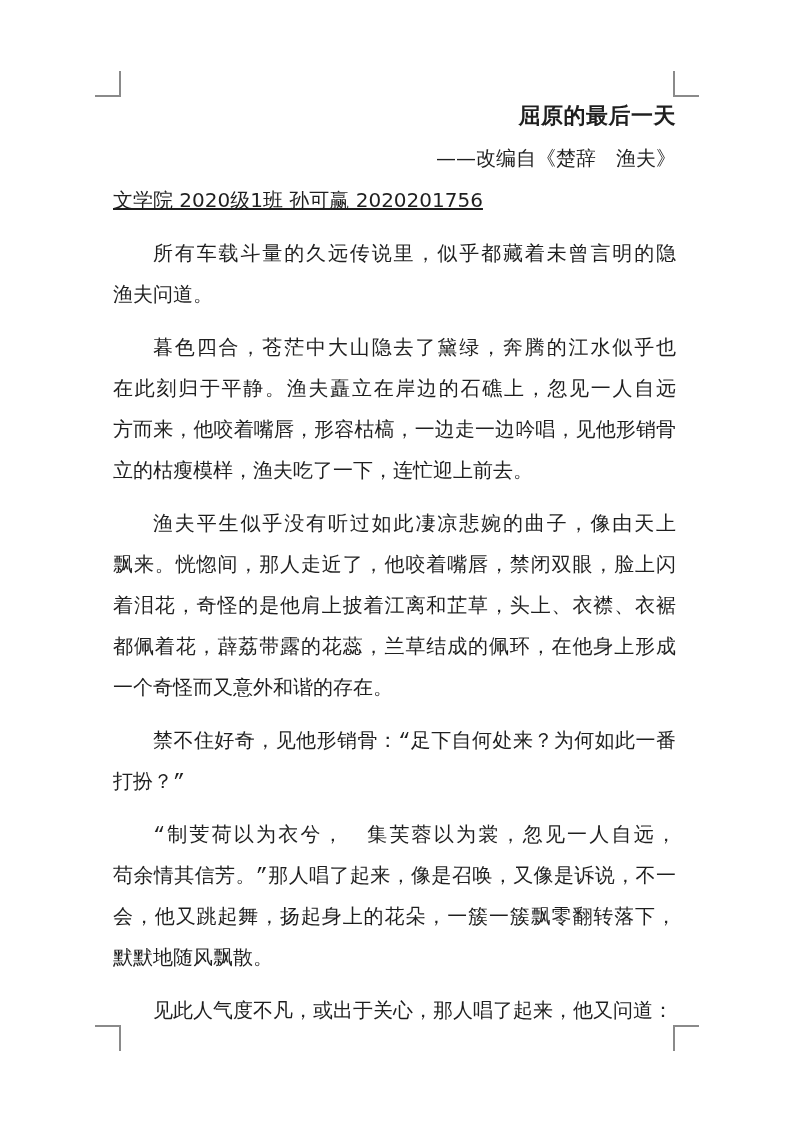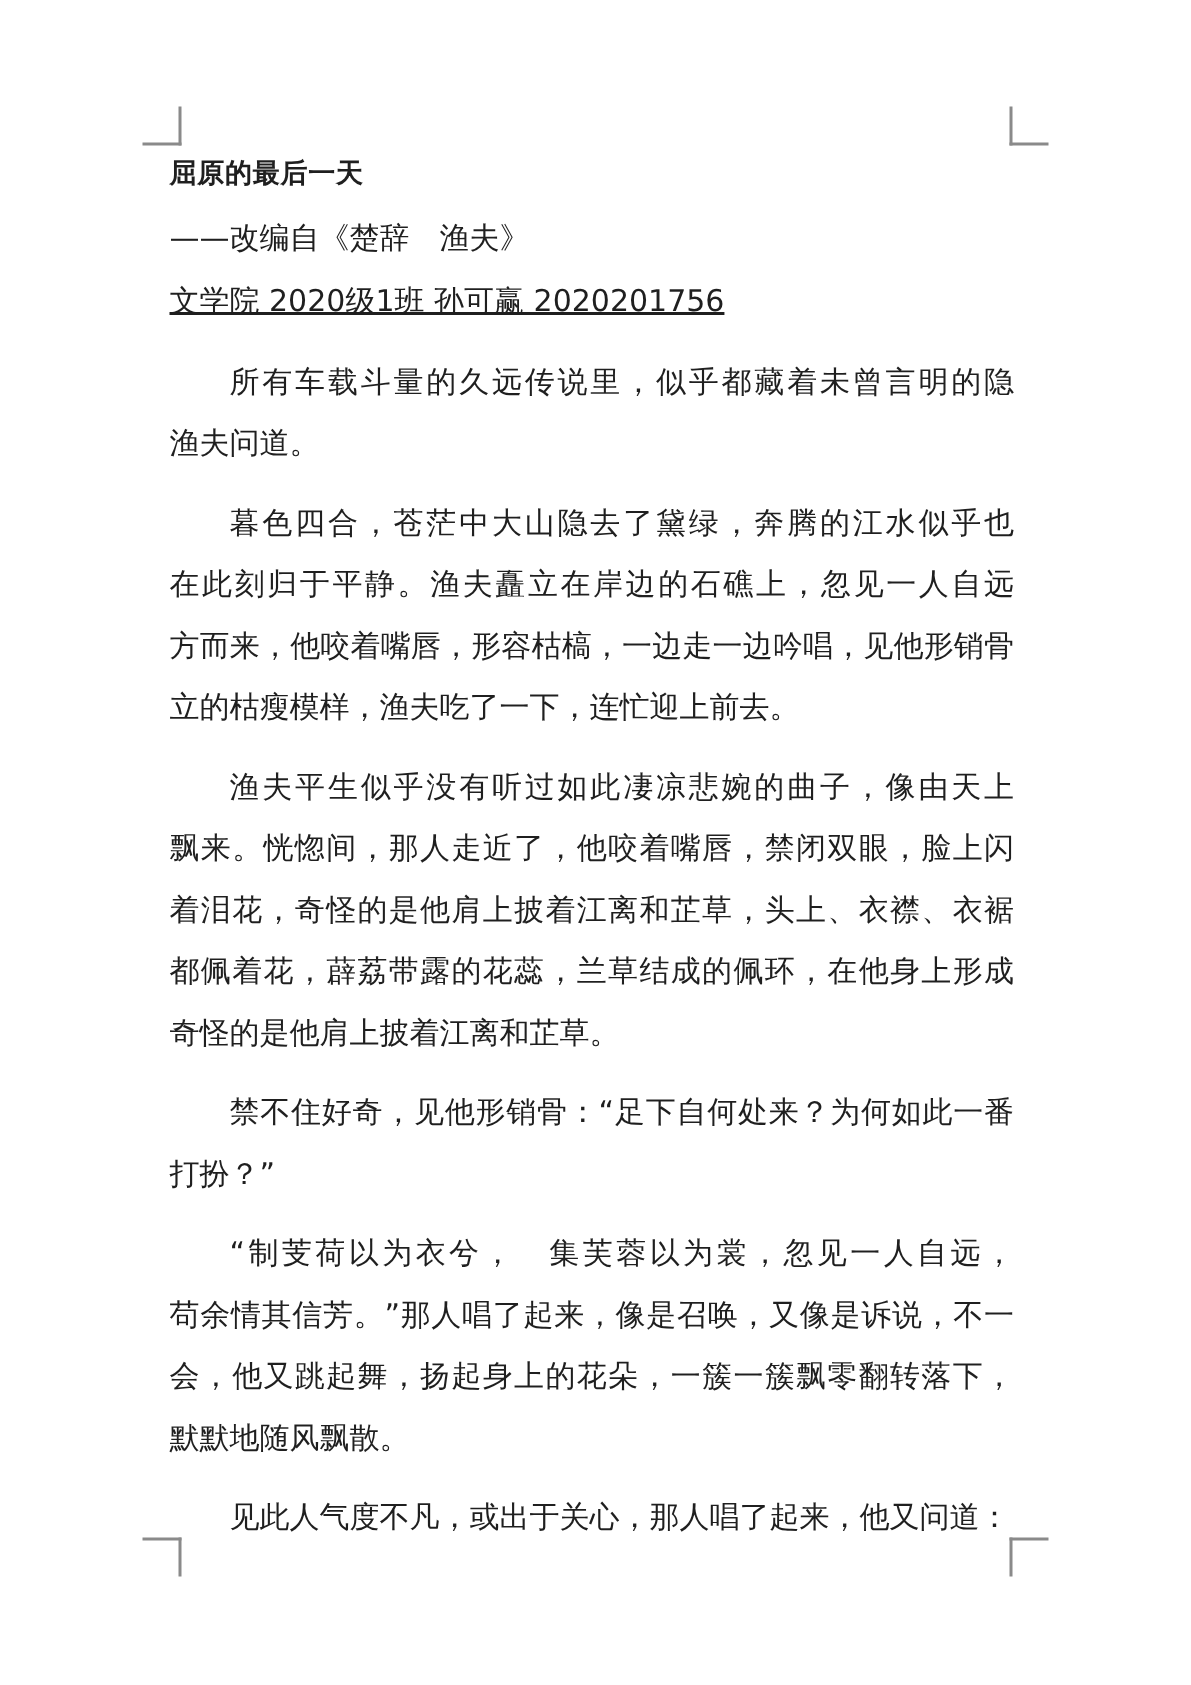--- a/index.html
+++ b/index.html
@@ -19,33 +19,34 @@
   .crop.br{left:673px;top:1025px;border-left:2px solid #8a8a8a;border-top:2px solid #8a8a8a;}
 
   
   .doc{
     position:absolute;
     left:113px;top:95px;width:563px;
     font-size:20px;
   }
   .h-title{
     line-height:42px;
-    text-align:left;
+    text-align:right;
     font-weight:bold;
-    font-size:18px;
+    font-size:22px;
     letter-spacing:0.5px;
   }
-  .h-byline{line-height:42px;}
+  .h-byline{line-height:42px;text-align:right;}
   .h-author{line-height:43px;text-align:left;text-decoration:underline;}
 
   .para{margin:12px 0 0 0;}
   .line{
     line-height:41px;
     text-align:justify;
     text-align-last:justify;
+    font-family:Liberation Mono, monospace;
   }
   .line.last{text-align-last:left;}
   .line.indent{text-indent:2em;}
 </style>
 </head>
 <body>
 
 <div class="crop tl"></div>
 <div class="crop tr"></div>
 <div class="crop bl"></div>
@@ -65,21 +66,21 @@
         <div class="line indent">暮色四合，苍茫中大山隐去了黛绿，奔腾的江水似乎也</div>
         <div class="line">在此刻归于平静。渔夫矗立在岸边的石礁上，忽见一人自远</div>
         <div class="line">方而来，他咬着嘴唇，形容枯槁，一边走一边吟唱，见他形销骨</div>
         <div class="line last">立的枯瘦模样，渔夫吃了一下，连忙迎上前去。</div>
       </div>
       <div class="para">
         <div class="line indent">渔夫平生似乎没有听过如此凄凉悲婉的曲子，像由天上</div>
         <div class="line">飘来。恍惚间，那人走近了，他咬着嘴唇，禁闭双眼，脸上闪</div>
         <div class="line">着泪花，奇怪的是他肩上披着江离和芷草，头上、衣襟、衣裾</div>
         <div class="line">都佩着花，薜荔带露的花蕊，兰草结成的佩环，在他身上形成</div>
-        <div class="line last">奇怪的是他肩上披着江离和芷草。</div>
+        <div class="line last">一个奇怪而又意外和谐的存在。</div>
       </div>
       <div class="para">
         <div class="line indent">禁不住好奇，见他形销骨：“足下自何处来？为何如此一番</div>
         <div class="line last">打扮？”</div>
       </div>
       <div class="para">
         <div class="line indent">“制芰荷以为衣兮，　集芙蓉以为裳，忽见一人自远，</div>
         <div class="line">苟余情其信芳。”那人唱了起来，像是召唤，又像是诉说，不一</div>
         <div class="line">会，他又跳起舞，扬起身上的花朵，一簇一簇飘零翻转落下，</div>
         <div class="line last">默默地随风飘散。</div>

